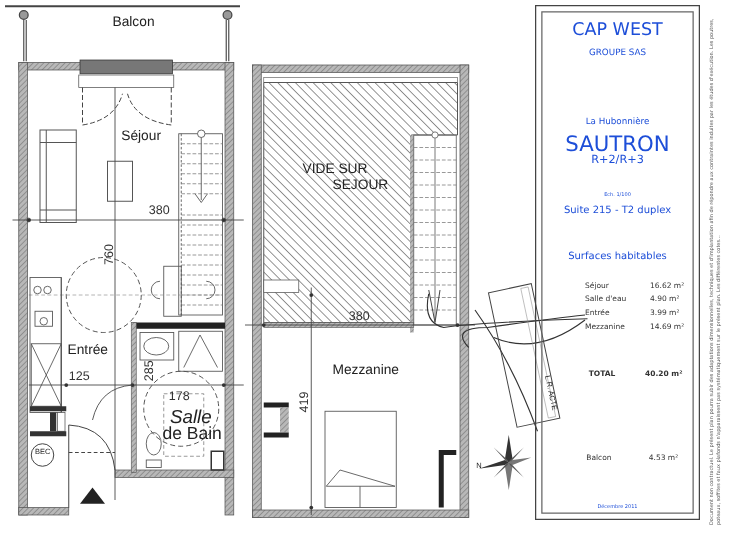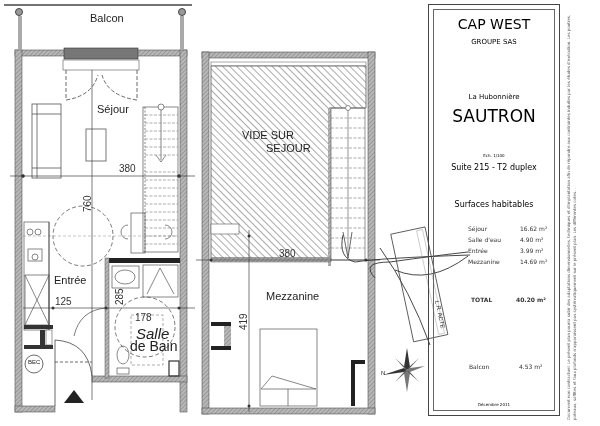--- a/index.html
+++ b/index.html
@@ -5,21 +5,21 @@
     html, body { margin:0; padding:0; }
     body { width:600px; height:426px; background:#ffffff; position:relative; overflow:hidden;
       font-family:"Liberation Sans", sans-serif; color:#222; }
     svg.plan { position:absolute; left:0; top:0; }
     .lbl { position:absolute; font-family:"Liberation Sans", sans-serif; color:#222; white-space:nowrap; }
     .dim { position:absolute; font-family:"Liberation Sans", sans-serif; font-size:10px; color:#333; }
     .vert { transform:rotate(-90deg); transform-origin:left top; }
     .card { position:absolute; left:428px; top:4px; width:132px; height:412px;
       border:1px solid #444; box-sizing:border-box; }
     .card-inner { position:absolute; left:4px; top:4px; right:4px; bottom:4px; border:1px solid #666; }
-    .cw { position:absolute; width:100%; text-align:center; font-family:"DejaVu Sans", sans-serif; color:#000000; }
+    .cw { position:absolute; width:100%; text-align:center; font-family:"DejaVu Sans", sans-serif; color:#1d4ed8; }
     .row { position:absolute; left:34px; font-family:"DejaVu Sans", sans-serif; font-size:6px; color:#333; }
     .val { position:absolute; left:86px; font-family:"DejaVu Sans", sans-serif; font-size:6px; color:#333; }
     .side { position:absolute; left:566px; top:10px; width:410px; height:22px; transform:rotate(-90deg) translate(-410px,0);
       transform-origin:left top; font-size:4px; line-height:6px; color:#555; font-family:"DejaVu Sans", sans-serif; }
   </style>
 </head>
 <body>
 
 <svg class="plan" width="600" height="426" viewBox="0 0 600 426">
   <defs>
@@ -259,20 +259,21 @@
 <div class="dim vert" style="left:238px;top:330px;">419</div>
 <div class="lbl" style="left:381px;top:370px;font-size:6px;">N</div>
 <div class="lbl" style="left:440px;top:300px;font-size:6px;transform:rotate(78deg);transform-origin:left top;">L.R. ACTE</div>
 
 <div class="card">
   <div class="card-inner">
     <div class="cw" style="top:6px;font-size:14px;">CAP WEST</div>
     <div class="cw" style="top:28px;font-size:7px;">GROUPE SAS</div>
     <div class="cw" style="top:83px;font-size:7px;">La Hubonnière</div>
     <div class="cw" style="top:96px;font-size:17px;">SAUTRON</div>
+    <div class="cw" style="top:113px;font-size:9px;">R+2/R+3</div>
     <div class="cw" style="top:128px;font-size:8px;margin-top:25px;">Suite 215 - T2 duplex</div>
     <div class="cw" style="top:143px;font-size:4px;">Ech. 1/100</div>
     <div class="cw" style="top:190px;font-size:8px;">Surfaces habitables</div>
 
     <div class="row" style="top:215px;">Séjour</div>
     <div class="val" style="top:215px;">16.62 m²</div>
     <div class="row" style="top:226px;">Salle d'eau</div>
     <div class="val" style="top:226px;">4.90 m²</div>
     <div class="row" style="top:237px;">Entrée</div>
     <div class="val" style="top:237px;">3.99 m²</div>

